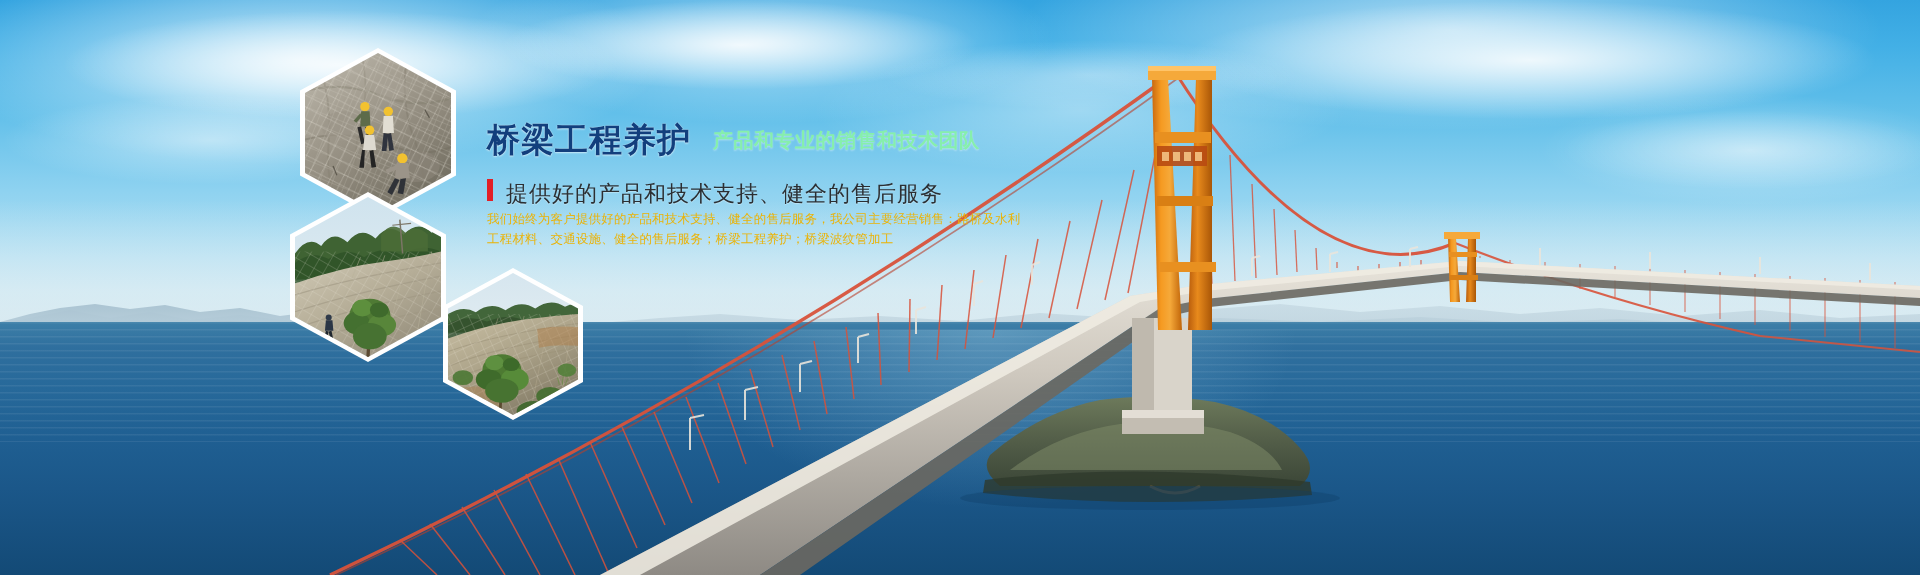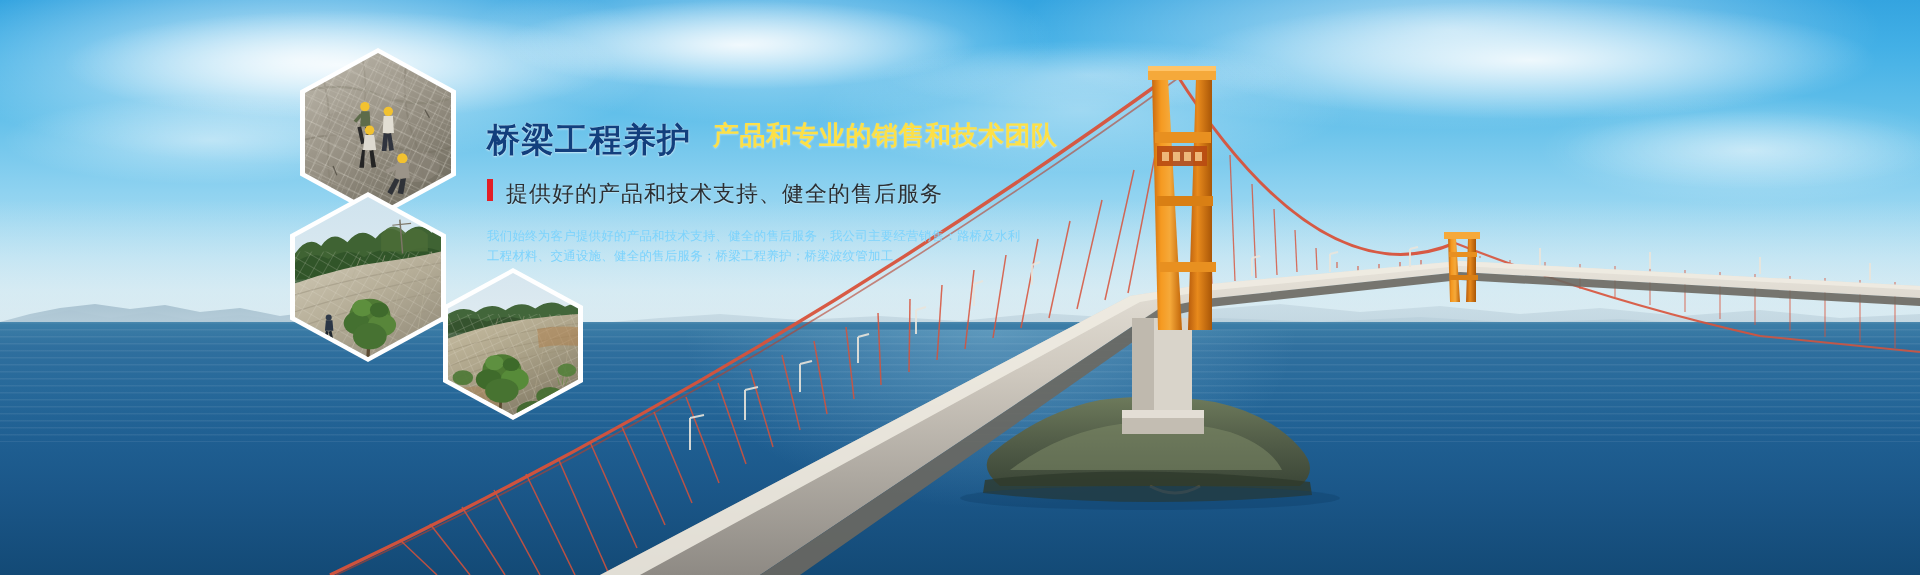--- a/index.html
+++ b/index.html
@@ -62,42 +62,42 @@
     -webkit-clip-path:polygon(50% 0%,100% 25%,100% 75%,50% 100%,0% 75%,0% 25%);
     clip-path:polygon(50% 0%,100% 25%,100% 75%,50% 100%,0% 75%,0% 25%);
     position:absolute;left:5px;top:5px;right:5px;bottom:5px;
     width:calc(100% - 10px);height:calc(100% - 10px);
     overflow:hidden;
   }
   .photo{position:absolute;left:0;top:0;width:100%;height:100%;}
 
   
   .textblock{position:absolute;left:487px;top:118px;width:520px;}
-  .title-row{display:flex;align-items:flex-start;white-space:nowrap;}
+  .title-row{display:flex;align-items:center;white-space:nowrap;}
   .title-main{
     font-size:33px;font-weight:bold;color:#123f7d;
     letter-spacing:1px;
     text-shadow:0 1px 2px rgba(255,255,255,.55), 0 0 1px rgba(255,255,255,.8);
     font-family:"DejaVu Sans","Liberation Sans",sans-serif;
   }
   .title-sub{
-    font-size:26px;font-weight:bold;color:#fde047;
+    font-size:20px;font-weight:bold;color:#86efac;
     margin-left:22px;letter-spacing:.5px;
     text-shadow:0 1px 2px rgba(255,255,255,.45);
     font-family:"DejaVu Sans","Liberation Sans",sans-serif;
   }
   .sub-row{display:flex;align-items:flex-start;margin-top:16px;}
   .red-bar{width:6px;height:22px;background:#e21f26;margin-right:13px;flex:0 0 auto;}
   .sub-text{
     font-size:22px;color:#2b2f33;letter-spacing:1px;white-space:nowrap;
     text-shadow:0 1px 1px rgba(255,255,255,.35);
     font-family:"DejaVu Sans","Liberation Sans",sans-serif;
   }
   .desc{
-    margin-top:17px;font-size:12.5px;line-height:20px;color:#7dd3fc;
+    font-size:12.5px;line-height:20px;color:#eab308;
     letter-spacing:.2px;width:430px;
     font-family:"DejaVu Sans","Liberation Sans",sans-serif;
   }
   .desc div{white-space:nowrap;}
 </style>
 </head>
 <body>
 
 <div class="banner">
 

